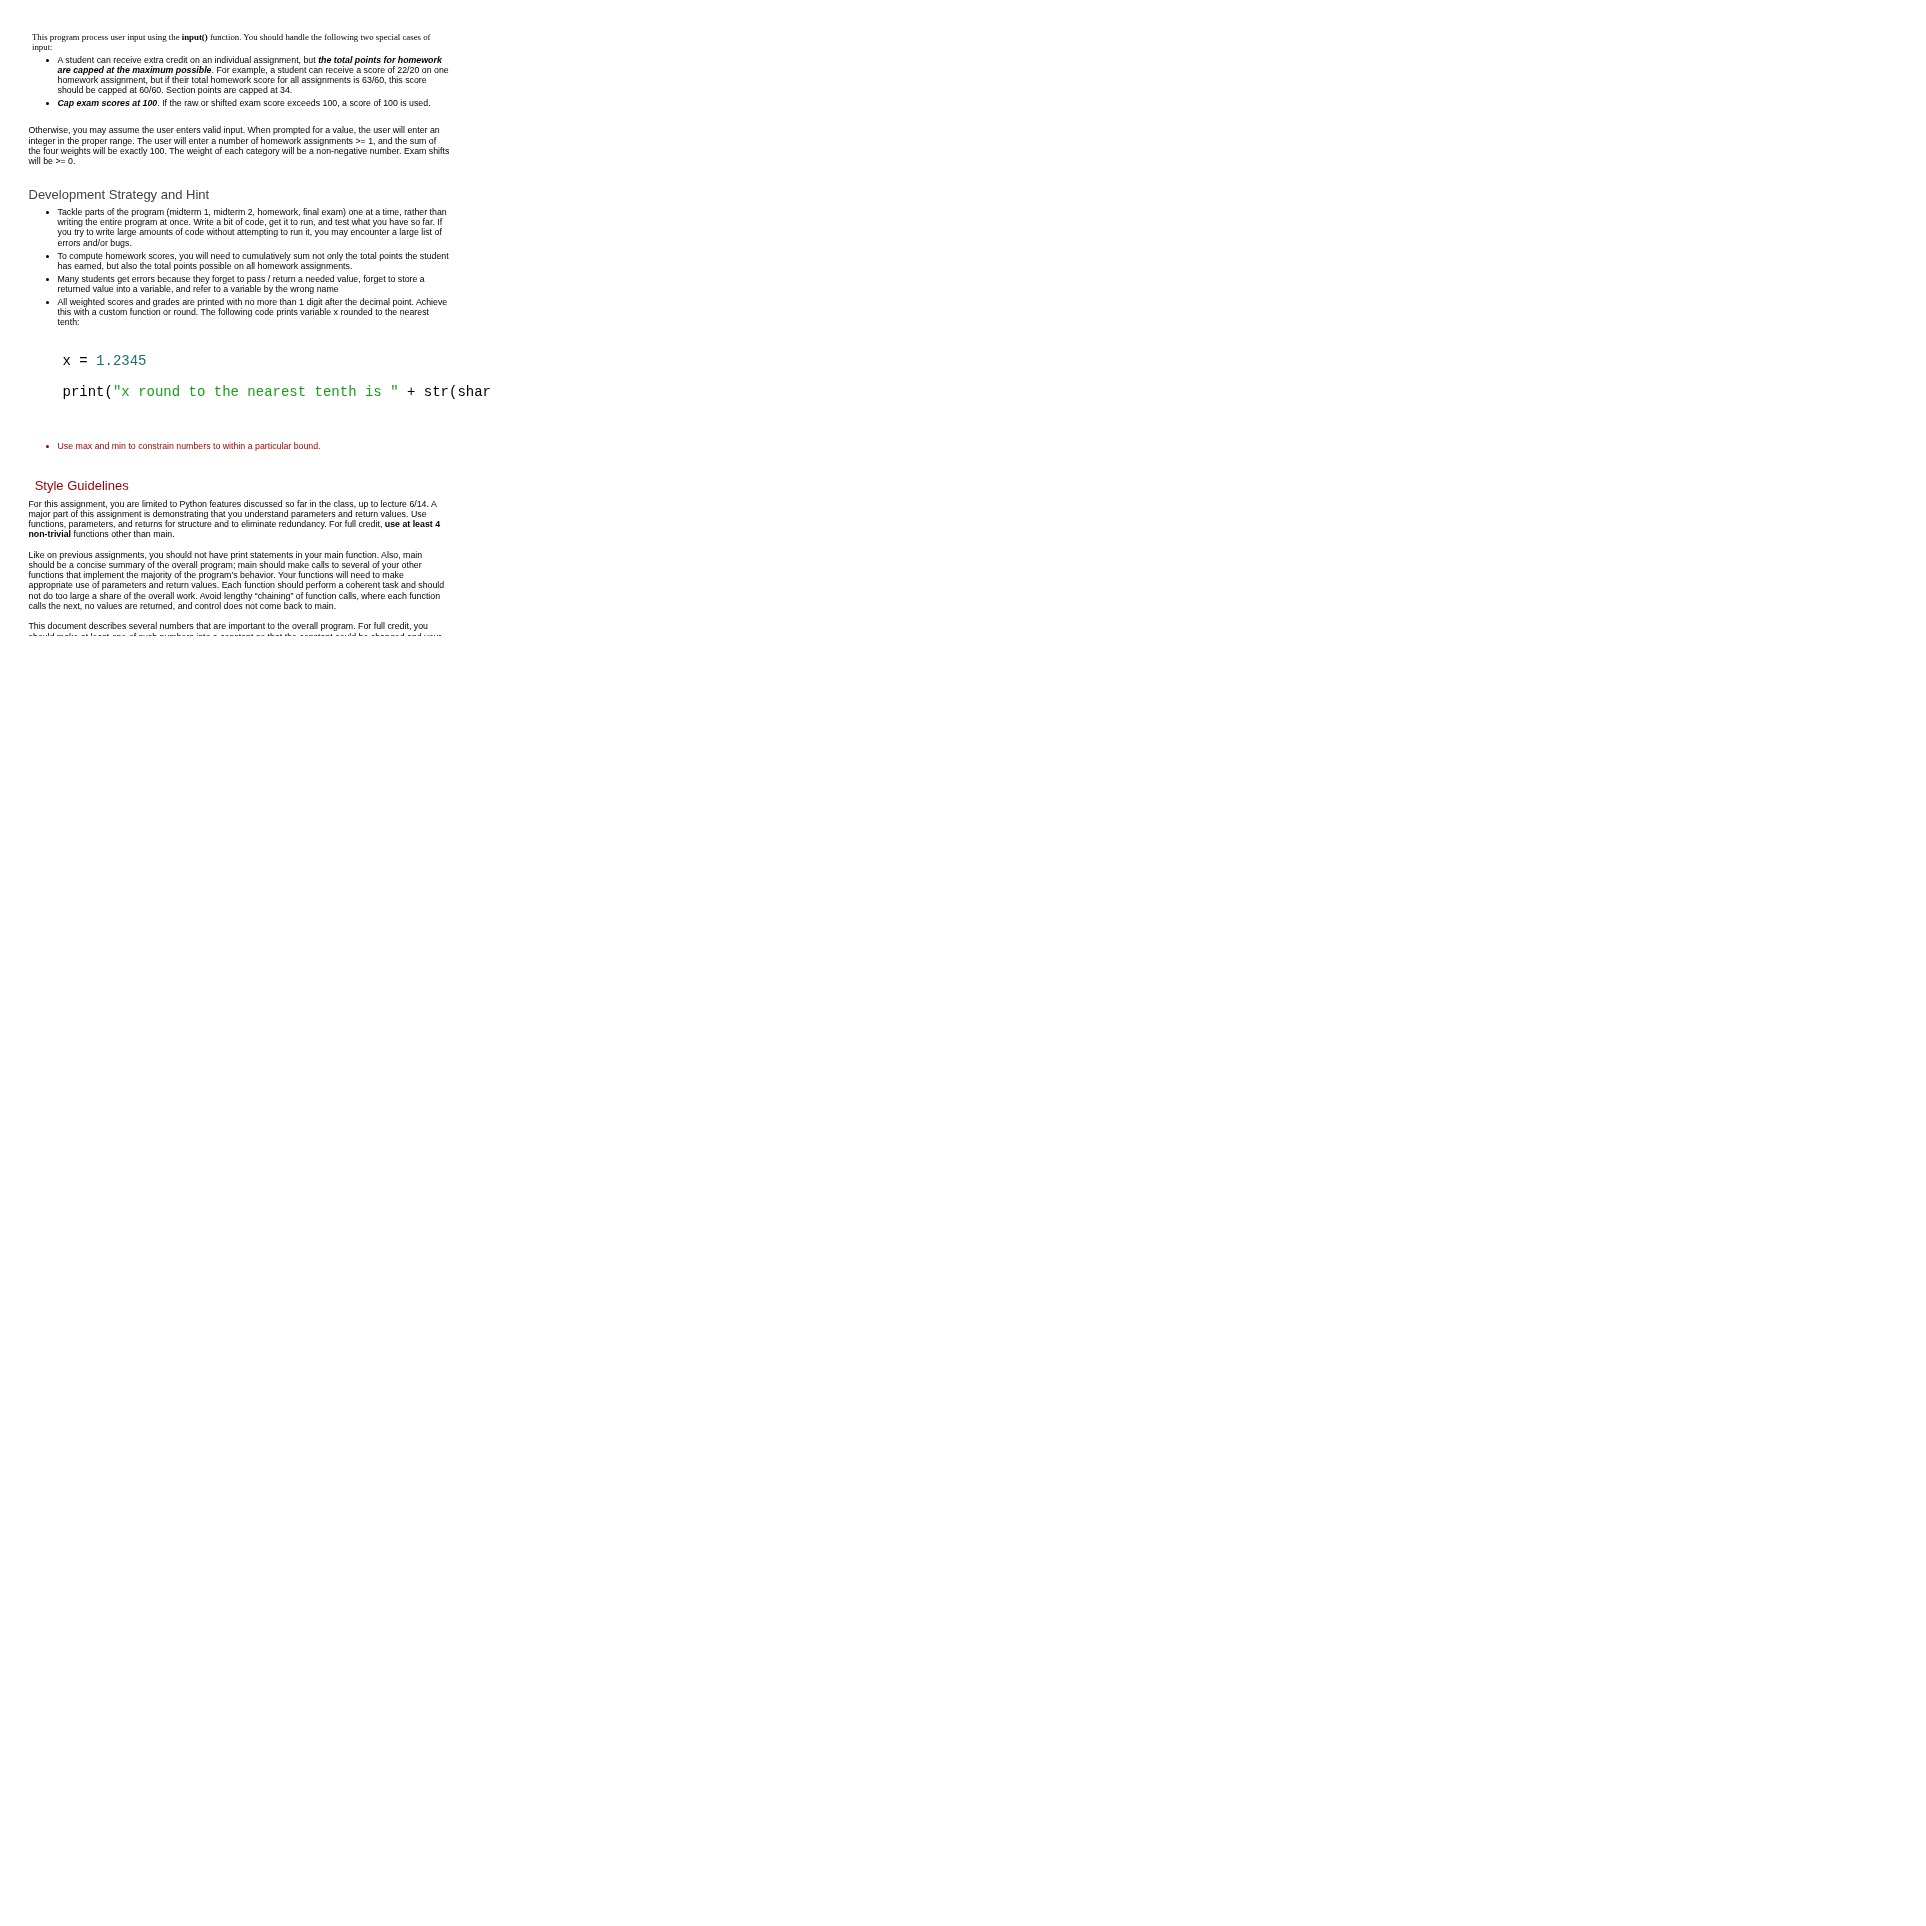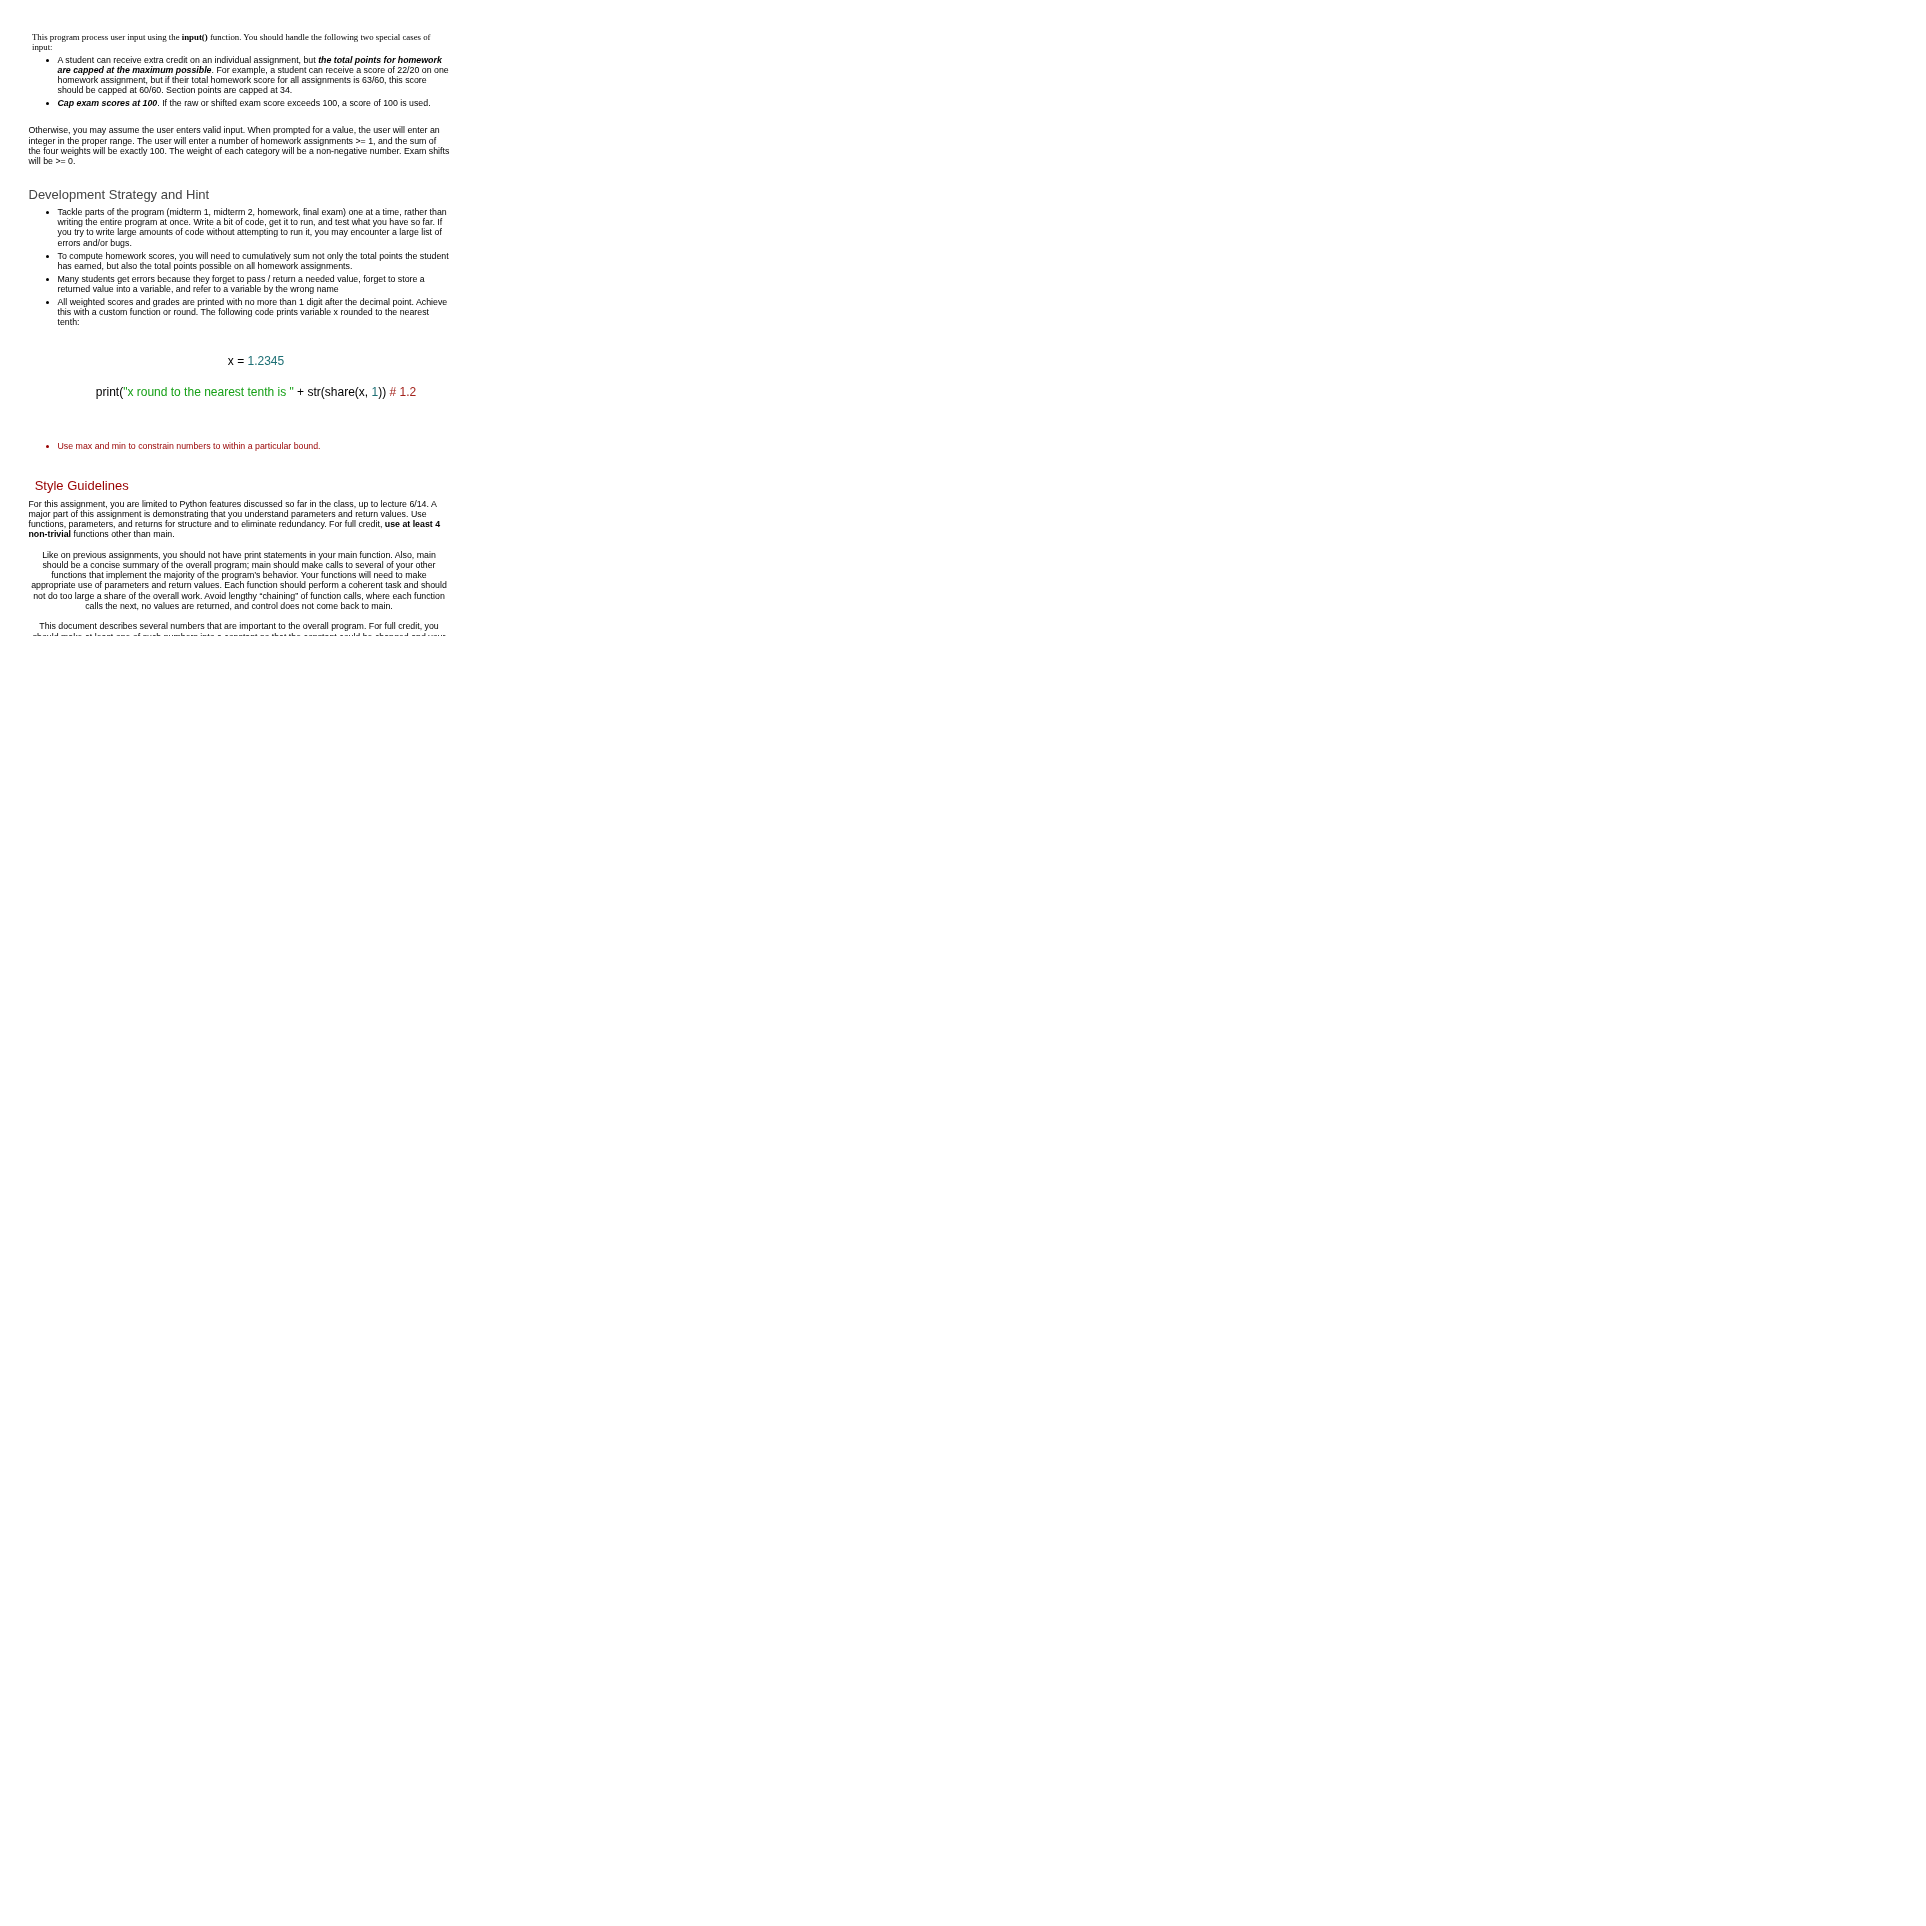--- a/index.html
+++ b/index.html
@@ -20,30 +20,30 @@
   .list-input-cases{margin-bottom:17px;}
   b,.bold{font-weight:700;}
   .bold-italic{font-weight:700;font-style:italic;}
   h2{
     font-size:13px;line-height:14.6px;font-weight:400;
     margin:21.6px 0 4.6px 0;color:#434343;
   }
   h2.style-heading{color:#990000;padding-left:6.2px;margin-top:27px;margin-bottom:5.4px;}
   .code-block{
     margin:8.5px 0 0 34px;
-    font-family:Liberation Sans, sans-serif;
-    font-size:12px;line-height:10.2px;white-space:pre;text-align:center;
+    font-family:Liberation Mono, monospace;
+    font-size:14px;line-height:10.2px;white-space:pre;
   }
   .tok-plain{color:#000000;}
   .tok-string{color:#17a017;}
   .tok-number{color:#1d6f74;}
   .tok-comment{color:#a3231c;}
   .list-minmax{margin-top:24px;}
   .list-minmax li{color:#990000;}
-  .para-gap{margin-top:10.4px;text-align:center;}
+  .para-gap{margin-top:10.4px;}
 </style>
 </head>
 <body>
 
 <div class="page">
   <div class="content">
 
     <p class="indent-small"><span>This program process user input using the </span><b>input()</b><span> function. You should handle the following two special cases of input:</span></p>
 
     <ul class="list-input-cases">

